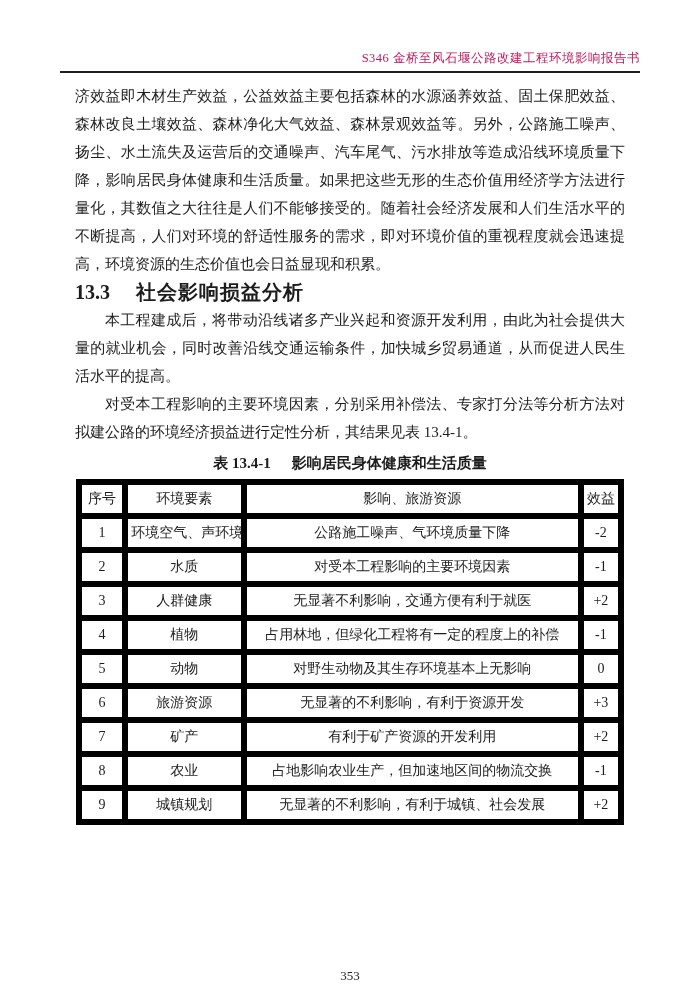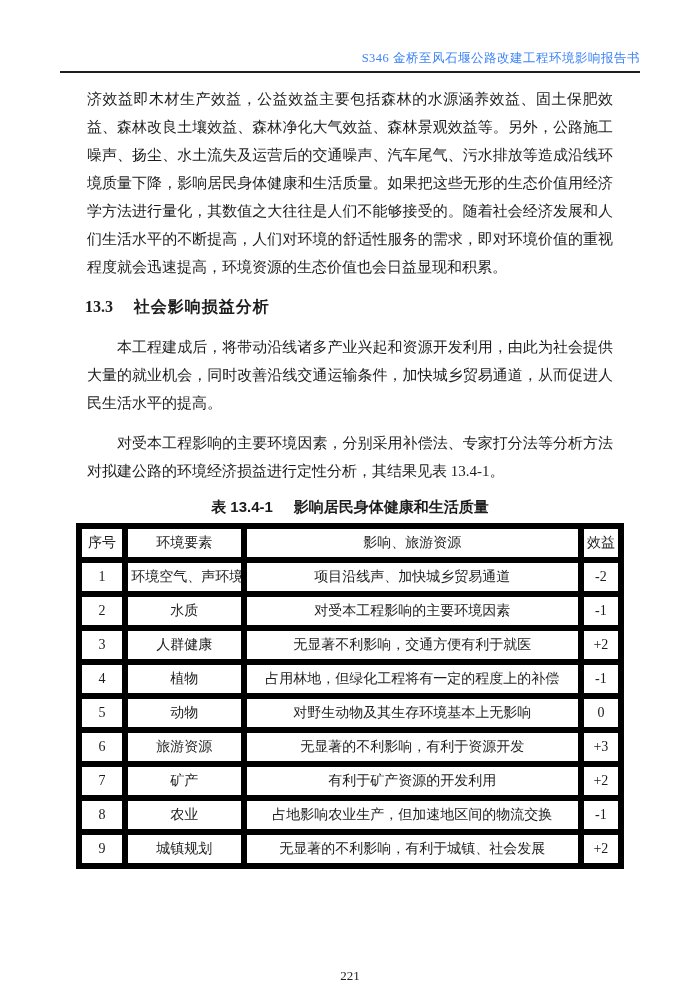--- a/index.html
+++ b/index.html
@@ -17,45 +17,45 @@
   .page {
     position: relative;
     width: 700px;
     height: 990px;
   }
   .header-title {
     margin: 50px 60px 0 60px;
     text-align: right;
     font-size: 12.5px;
     letter-spacing: 0.5px;
-    color: #3b82f6;
+    color: #be185d;
   }
   .header-rule {
     margin: 4px 60px 0 60px;
     border: none;
     border-top: 2px solid #1f1f1f;
     height: 0;
   }
   .content {
     width: 550px;
     margin: 9px auto 0 auto;
     font-size: 15px;
     line-height: 28px;
     text-align: justify;
     text-justify: inter-ideograph;
   }
   .content p {
-    margin: 12px;
+    margin: 0;
   }
   .para-indent {
     text-indent: 2em;
   }
   .section-heading {
-    margin: 10px;
-    font-size: 16px;
+    margin: 0;
+    font-size: 20px;
     line-height: 28px;
     font-weight: bold;
     text-align: left;
     text-indent: 0;
   }
   .section-number {
     font-family: "Liberation Serif", "DejaVu Serif", serif;
     margin-right: 1.3em;
   }
   .section-title {
@@ -64,21 +64,21 @@
   }
   .table-caption {
     margin: 7px 0 6px 0;
     text-align: center;
     font-weight: bold;
     font-size: 15px;
     line-height: 20px;
     font-family: "Liberation Sans", "DejaVu Sans", sans-serif;
   }
   .table-caption .caption-label {
-    font-family: Liberation Sans, sans-serif;
+    font-family: Liberation Serif, serif;
     margin-right: 1.4em;
     text-align: right;
   }
   table.benefit-table {
     width: 548px;
     margin: 0 auto;
     border-collapse: collapse;
     border: 2px solid #1f1f1f;
     font-size: 14px;
     table-layout: fixed;
@@ -141,21 +141,21 @@
           <th>序号</th>
           <th>环境要素</th>
           <th>影响、旅游资源</th>
           <th>效益</th>
         </tr>
       </thead>
       <tbody>
         <tr>
           <td>1</td>
           <td>环境空气、声环境</td>
-          <td>项目沿线声、加快城乡贸易通道</td>
+          <td>公路施工噪声、气环境质量下降</td>
           <td>-2</td>
         </tr>
         <tr>
           <td>2</td>
           <td>水质</td>
           <td>对受本工程影响的主要环境因素</td>
           <td>-1</td>
         </tr>
         <tr>
           <td>3</td>
@@ -197,16 +197,16 @@
           <td>9</td>
           <td>城镇规划</td>
           <td>无显著的不利影响，有利于城镇、社会发展</td>
           <td>+2</td>
         </tr>
       </tbody>
     </table>
   </div>
 
   <div class="footer">
-    <span>221</span>
+    <span>353</span>
   </div>
 
 </div>
 
 </body></html>

